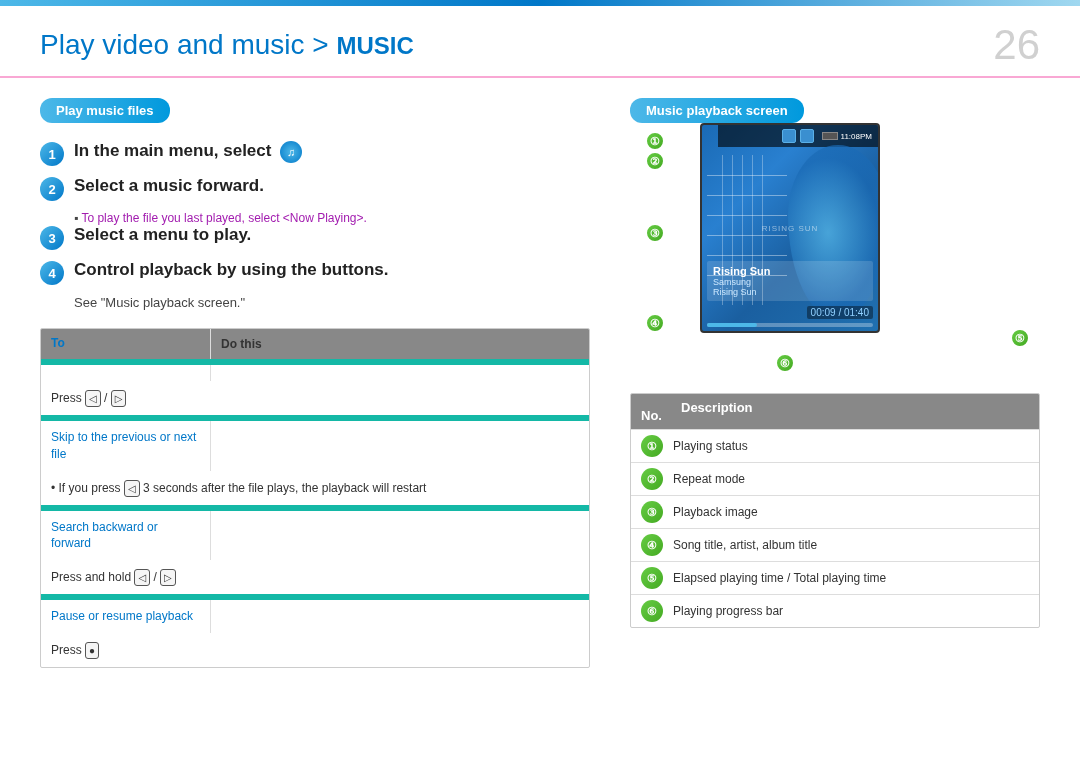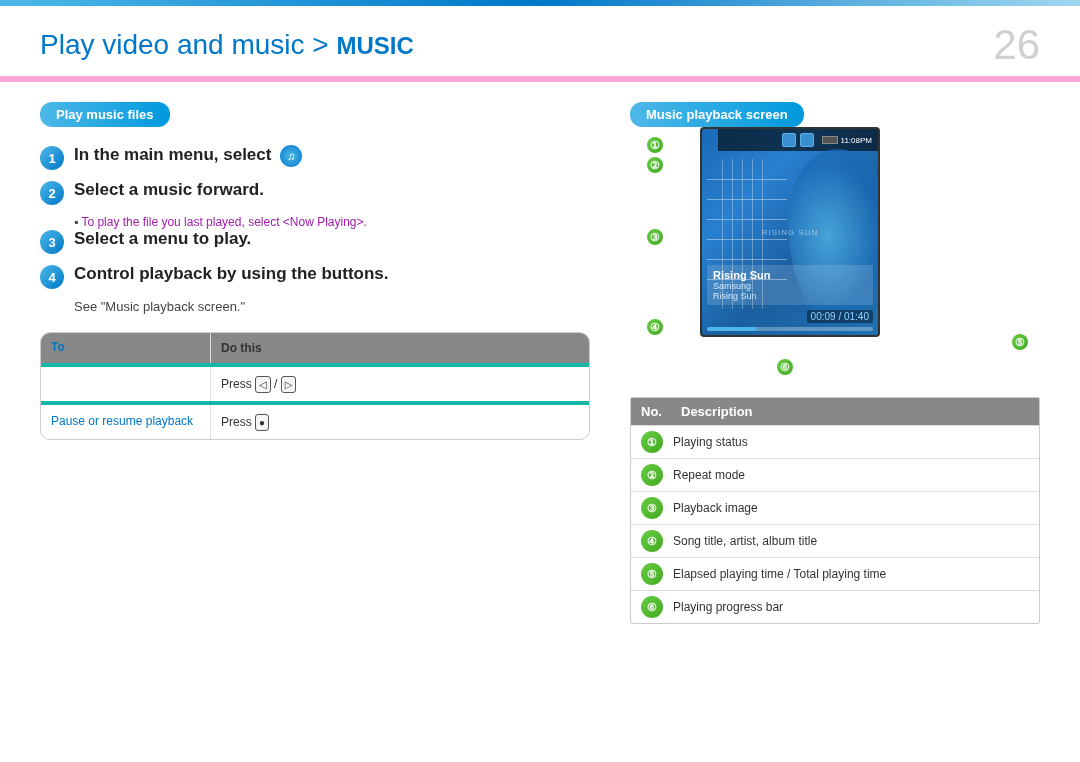--- a/index.html
+++ b/index.html
@@ -14,21 +14,21 @@
 
     
     .top-bar {
       height: 6px;
       background: linear-gradient(to right, #4db8e8, #0077c8, #a0d8f0);
     }
 
     
     .header {
       padding: 18px 40px 10px 40px;
-      border-bottom: 6px solid #f9a8d4;
+      border-bottom: 2px solid #f9a8d4;
       display: flex;
       align-items: center;
       justify-content: space-between;
     }
     .header-title {
       font-size: 28px;
       font-weight: 300;
       color: #0077c8;
     }
     .header-title span.music-text {
@@ -131,42 +131,43 @@
       font-size: 11px;
       position: absolute;
       top: 50%;
       left: 50%;
       transform: translate(-50%, -50%);
     }
 
     
     .table-container {
       border: 1px solid #ccc;
-      border-radius: 10px;
+      border-radius: 2px;
       overflow: hidden;
       margin-top: 10px;
     }
     .table-header {
       display: flex;
       background: #888;
       color: #fff;
       font-size: 13px;
       font-weight: bold;
     }
     .table-header .col-to {
       width: 170px;
       padding: 6px 10px;
     }
     .table-header .col-do {
       flex: 1;
       padding: 6px 10px;
     }
     .table-row {
       display: flex;
-      border-top: 4px solid #14b8a6;
+      border-top: 6px solid #14b8a6;
+      flex-direction: column;
     }
     .table-row:first-child {
       border-top: none;
     }
     .col-to {
       width: 170px;
       padding: 8px 10px;
       font-size: 12px;
       color: #0077c8;
       border-right: 1px solid #ddd;
@@ -316,20 +317,21 @@
       display: flex;
       background: #888;
       color: #fff;
       font-size: 13px;
       font-weight: bold;
       padding: 6px 10px;
       gap: 10px;
     }
     .desc-no-col {
       width: 30px;
+      margin-top: 8px;
     }
     .desc-row {
       display: flex;
       border-top: 1px solid #ddd;
       padding: 5px 10px;
       align-items: center;
       gap: 10px;
     }
     .desc-num {
       width: 22px;
@@ -444,21 +446,33 @@
         <div class="col-do">Do this</div>
       </div>
 
       <div class="table-row">
         <div class="col-to gray"></div>
         <div class="col-do">
           Press <span class="btn-sym">◁</span> / <span class="btn-sym">▷</span>
         </div>
       </div>
 
-
+      <div class="table-row">
+        <div class="col-to">Skip to the previous or next file</div>
+        <div class="col-do">
+          • If you press <span class="btn-sym">◁</span> 3 seconds after the file plays, the playback will restart
+        </div>
+      </div>
+
+      <div class="table-row">
+        <div class="col-to">Search backward or forward</div>
+        <div class="col-do">
+          Press and hold <span class="btn-sym">◁</span> / <span class="btn-sym">▷</span>
+        </div>
+      </div>
 
       <div class="table-row">
         <div class="col-to">Pause or resume playback</div>
         <div class="col-do">
           Press <span class="btn-sym">●</span>
         </div>
       </div>
 
     </div>
   </div>

